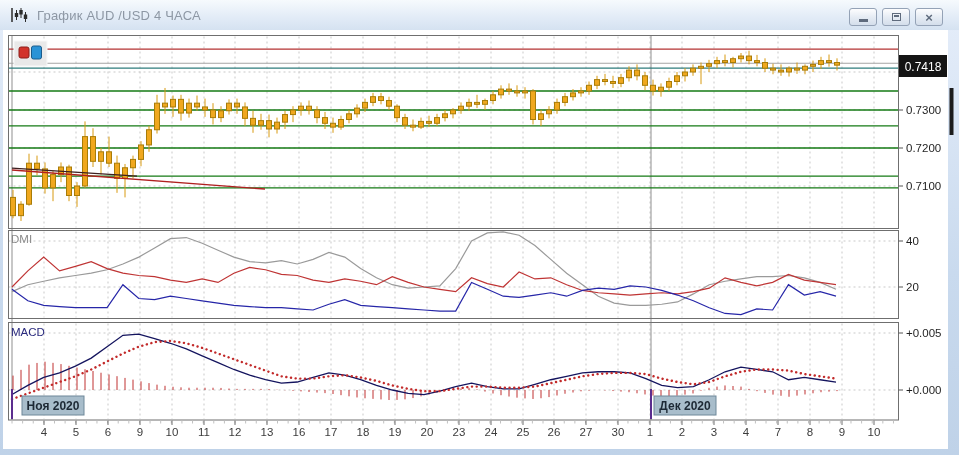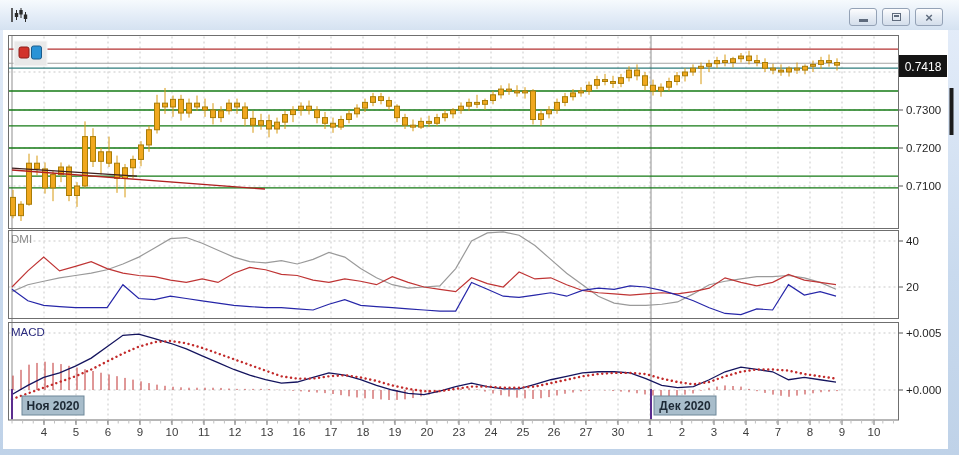--- a/index.html
+++ b/index.html
@@ -880,20 +880,21 @@
       <svg width="20" height="20" viewBox="0 0 20 20">
         <line x1="3" y1="3" x2="3" y2="17" stroke="#2b2b2b" stroke-width="1.5"></line>
         <line x1="7.5" y1="5" x2="7.5" y2="15" stroke="#2b2b2b" stroke-width="1"></line>
         <rect x="5.8" y="8" width="3.4" height="4" fill="#2b2b2b"></rect>
         <line x1="12" y1="3" x2="12" y2="13" stroke="#2b2b2b" stroke-width="1"></line>
         <rect x="10.3" y="5" width="3.4" height="4.5" fill="#2b2b2b"></rect>
         <line x1="16.5" y1="7" x2="16.5" y2="17" stroke="#2b2b2b" stroke-width="1"></line>
         <rect x="14.8" y="9.5" width="3.4" height="4.5" fill="#2b2b2b"></rect>
       </svg>
     </span>
+    <span class="title-text">График AUD /USD  4 ЧАСА</span>
     <div class="winbtns">
       <button class="wbtn">
           <span class="glyph-min"></span>
         </button>
       <button class="wbtn">
           <span class="glyph-restore"></span>
         </button>
       <button class="wbtn">
           <span class="glyph-close">×</span>
         </button>

